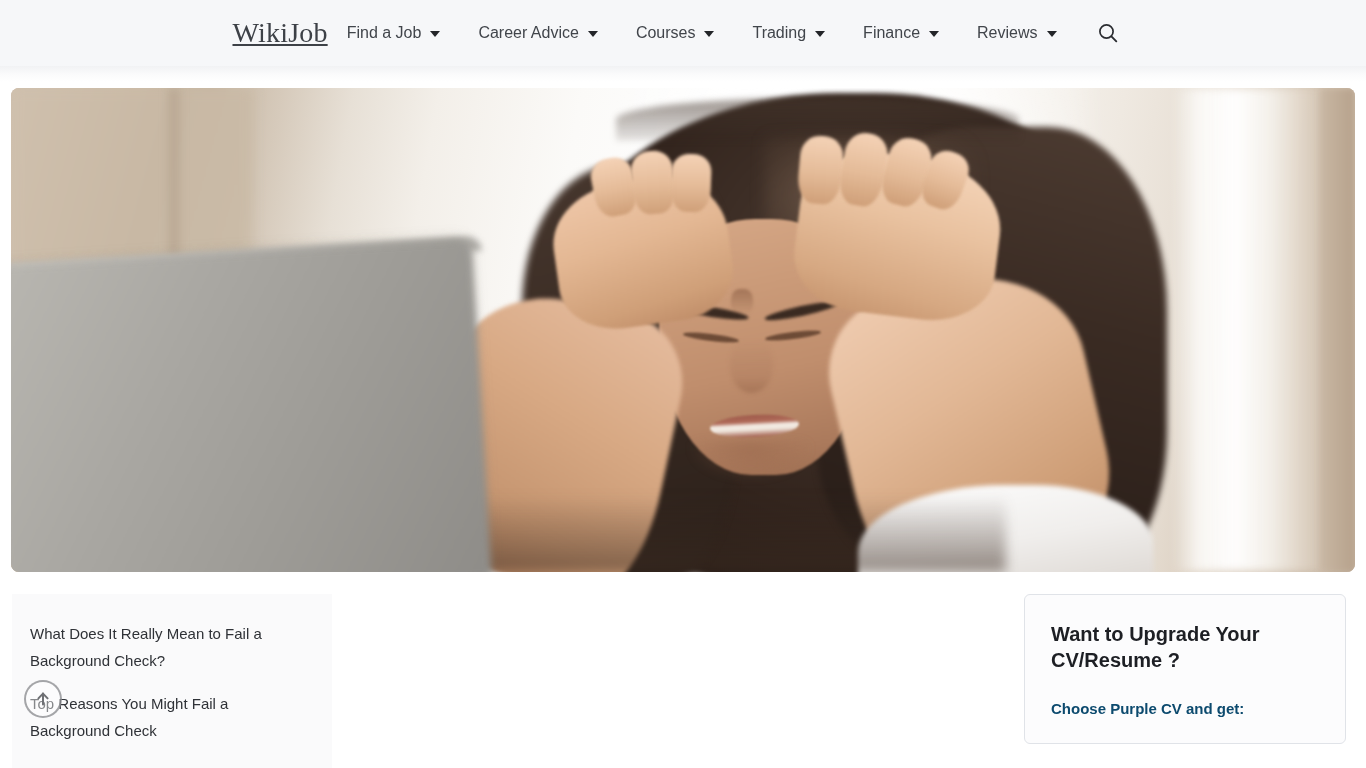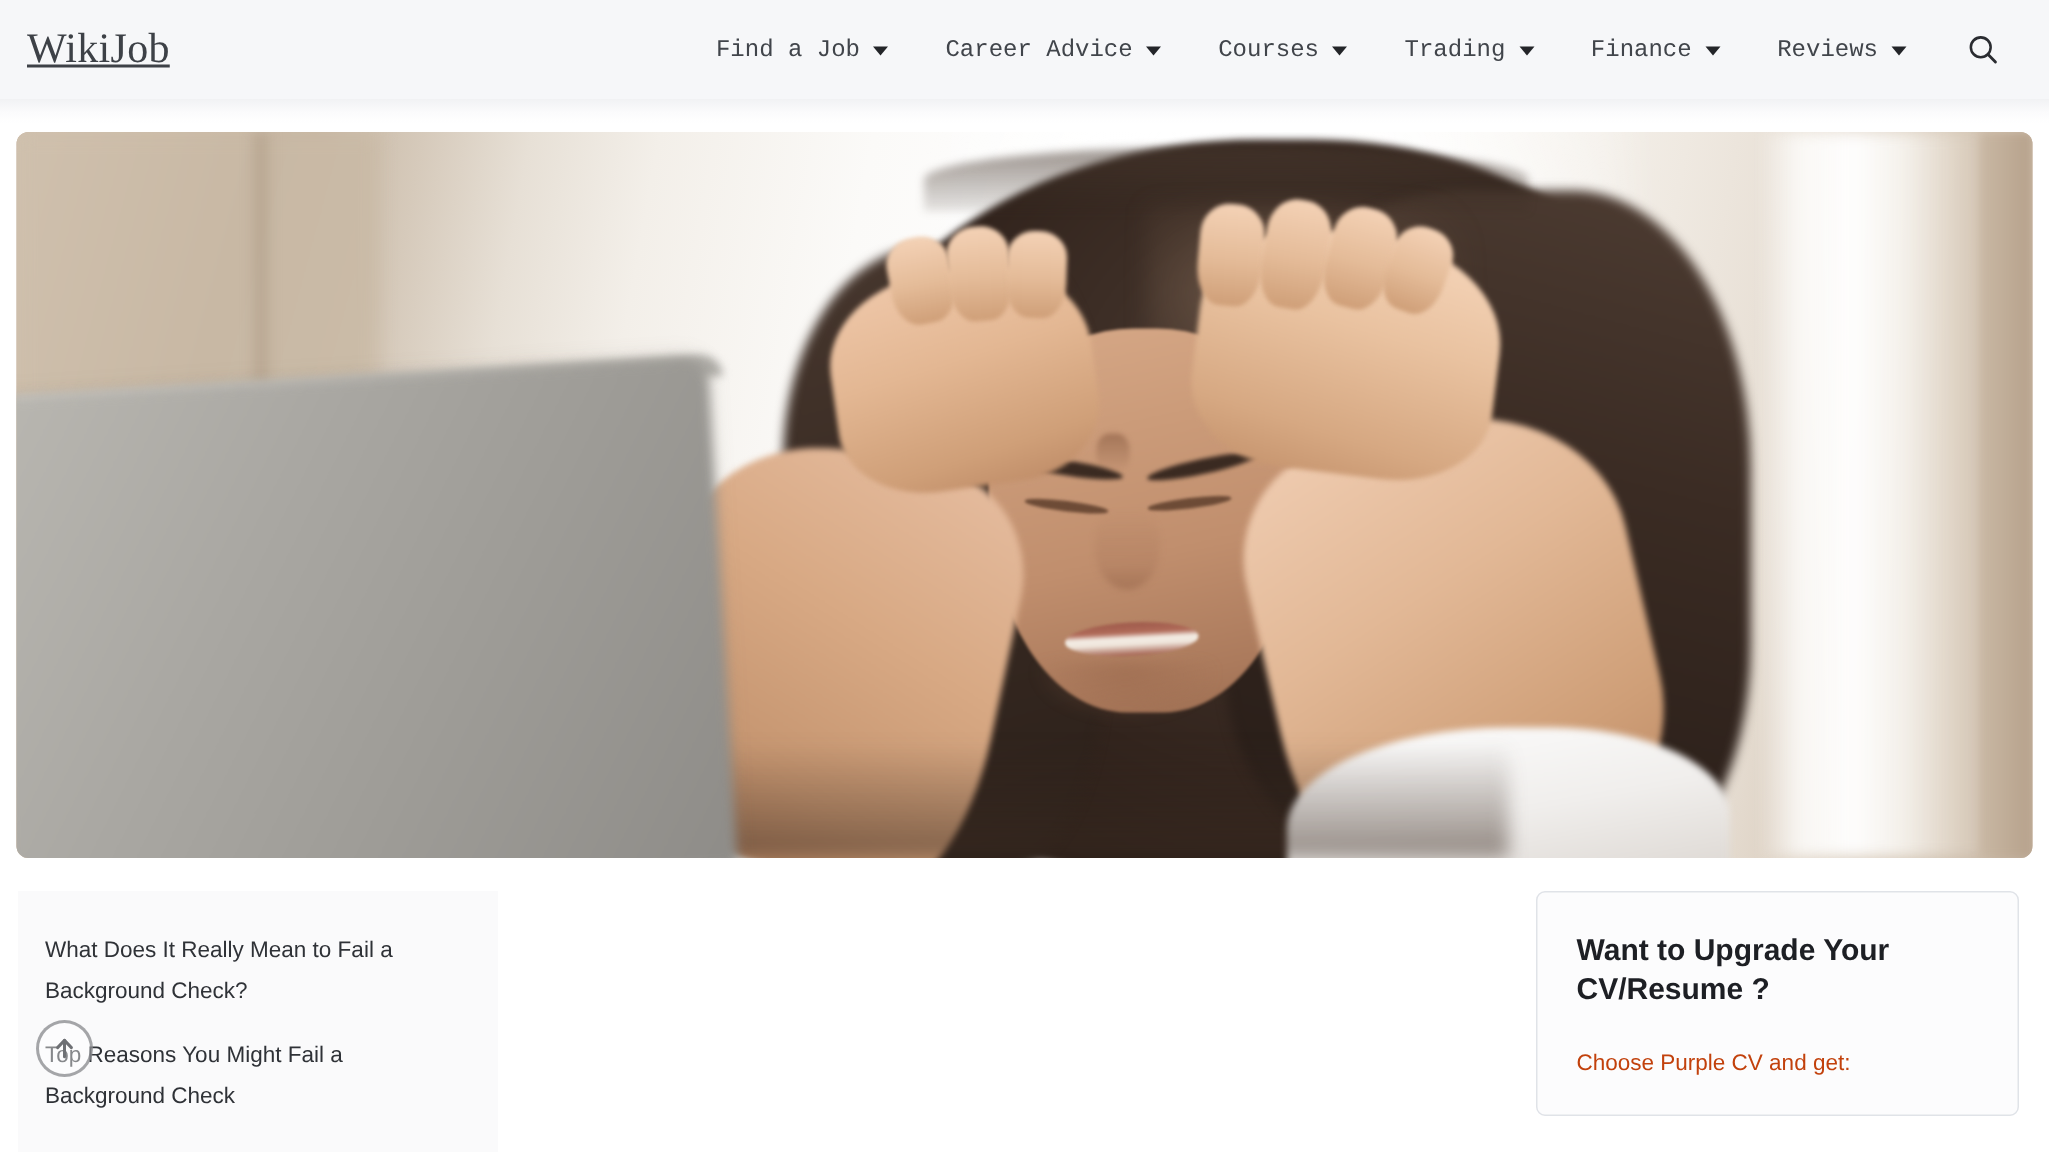--- a/index.html
+++ b/index.html
@@ -14,21 +14,21 @@
   }
 
   
   .site-header {
     position: relative;
     width: 1366px;
     height: 66px;
     background: #f6f7f9;
     display: flex;
     align-items: center;
-    justify-content: space-between;
+    justify-content: center;
     padding: 0 24px 0 16px;
   }
   .site-header::after {
     content: "";
     position: absolute;
     left: 0; right: 0; bottom: -16px;
     height: 16px;
     background: linear-gradient(to bottom, #f1f2f4 0%, #fbfbfc 55%, #ffffff 100%);
     pointer-events: none;
   }
@@ -46,21 +46,20 @@
     display: flex;
     align-items: center;
     gap: 0px;
   }
 
   .nav-list {
     display: flex;
     align-items: center;
     list-style: none;
     gap: 0;
-    font-family: Liberation Mono, monospace;
   }
   .nav-item {
     display: flex;
     align-items: center;
     gap: 9px;
     padding: 0 19px;
     height: 40px;
     white-space: nowrap;
   }
   .nav-label {
@@ -430,22 +429,22 @@
   }
   .promo-title {
     font-size: 20px;
     line-height: 1.32;
     font-weight: 700;
     color: #1d1f24;
     margin-bottom: 26px;
   }
   .promo-sub {
     font-size: 15px;
-    font-weight: 400;
-    color: #c2410c;
+    font-weight: 700;
+    color: #0c4a6e;
   }
 </style>
 </head>
 <body>
 
 <header class="site-header">
   <a class="brand" href="#">WikiJob</a>
 
   <nav class="nav-wrap">
     <ul class="nav-list">

